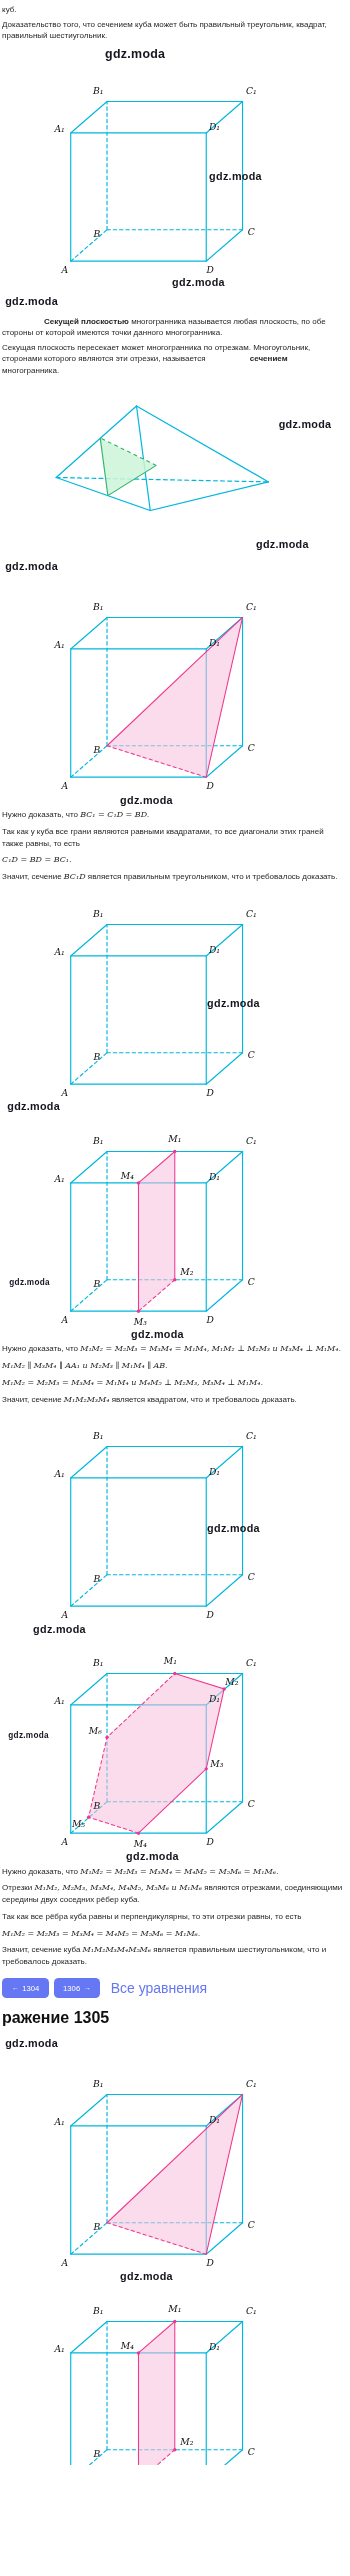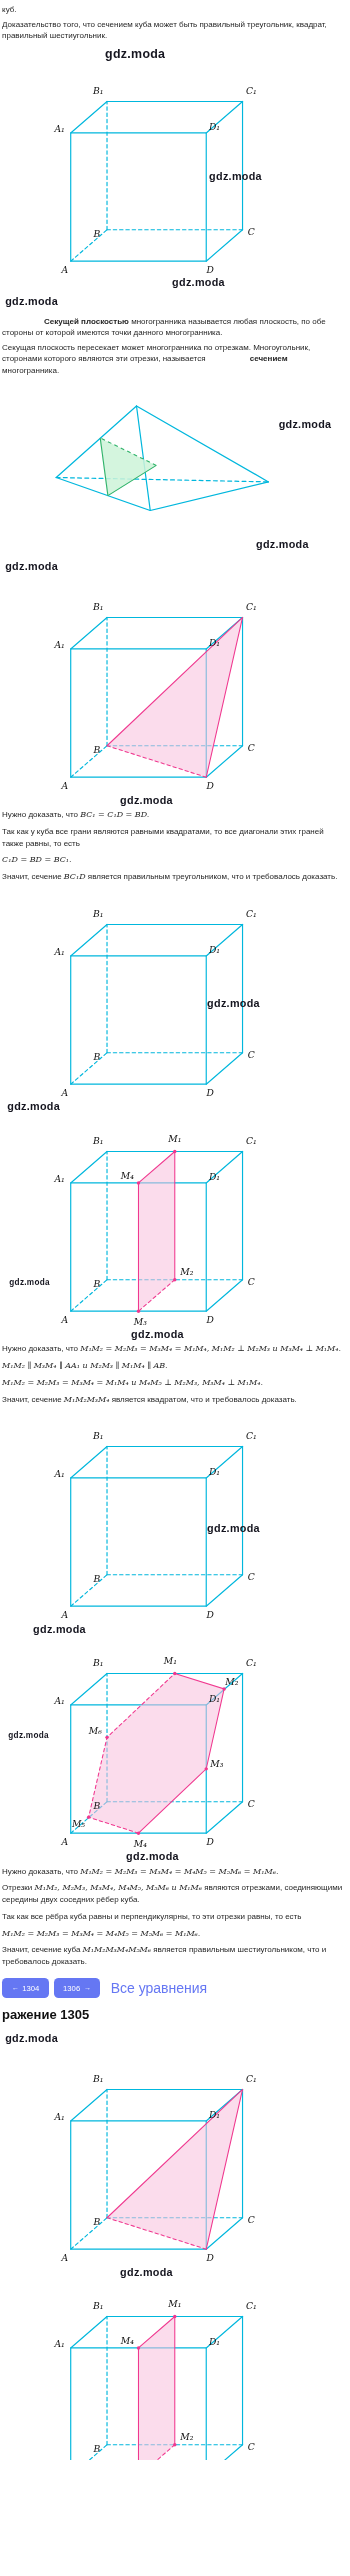--- a/index.html
+++ b/index.html
@@ -15,21 +15,21 @@
   .wm{font-family:Liberation Sans, sans-serif;font-weight:700;font-size:10.8px;color:#15151f;letter-spacing:0.3px;white-space:nowrap;}
   .wm.lg{font-size:12.4px;}
   .wm.sm{font-size:8.2px;}
   .wm.abs{position:absolute;z-index:3;}
   .wm-row{margin:6.2px 0;padding-left:3.1px;}
   .wm-row.right{text-align:right;padding-right:36px;}
   .nav-row{display:flex;align-items:center;gap:5.2px;margin:10.3px 0 5.2px;}
   .nav-btn{background:#6577f3;color:#fff;border:none;border-radius:4.6px;padding:5.2px 9.3px;font-size:7.7px;font-family:"Liberation Sans","DejaVu Sans",sans-serif;display:inline-flex;align-items:center;gap:3.6px;cursor:pointer;}
   .nav-btn .chev{font-size:7.2px;line-height:1;}
   .all-link{color:#6577f3;font-size:14px;margin-left:5.2px;cursor:pointer;text-decoration:none;}
-  .ex-title{font-size:13px;font-weight:700;color:#101010;margin:8.2px 0 4.1px;}
+  .ex-title{font-size:16px;font-weight:700;color:#101010;margin:8.2px 0 4.1px;}
   .clipped{height:180px;overflow:hidden;}
   
   svg .edge{fill:none;stroke:#00b7dd;stroke-width:2.4;stroke-linejoin:round;stroke-linecap:round;}
   svg .dashed{stroke-dasharray:7 6;}
   svg .sedge{fill:none;stroke:#f0388f;stroke-width:2.2;stroke-linecap:round;}
   svg .section-fill{fill:#f8c0dc;opacity:.55;stroke:none;}
   svg .mdot{fill:#f0388f;}
   svg .vlabel{font-family:"DejaVu Serif",serif;font-style:italic;font-size:19px;fill:#101010;text-anchor:middle;}
   
   svg .tedge{fill:none;stroke:#00b7dd;stroke-width:2.2;stroke-linejoin:round;stroke-linecap:round;}

